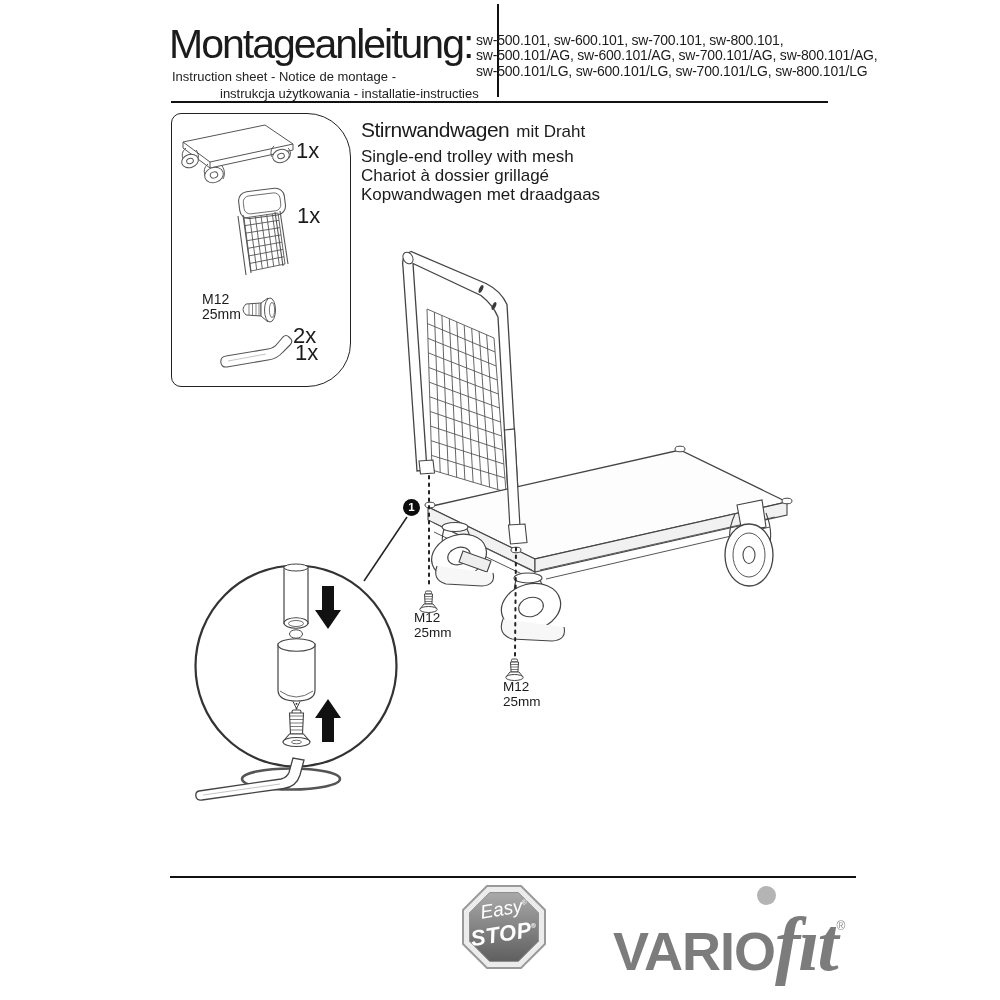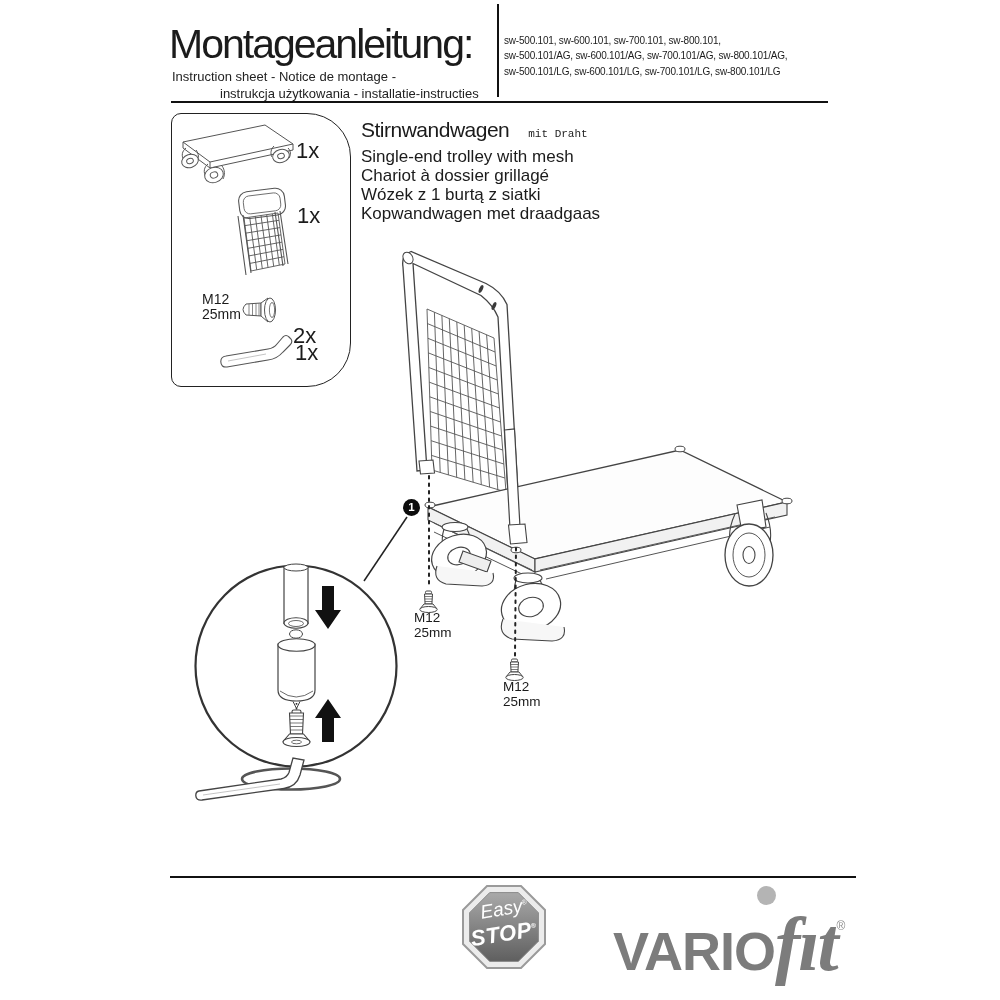--- a/index.html
+++ b/index.html
@@ -3,28 +3,28 @@
 <meta charset="utf-8">
 <style>
   html,body{margin:0;padding:0;}
   body{width:1000px;height:1000px;position:relative;background:#fff;
        font-family:"Liberation Sans",sans-serif;color:#1b1b1b;overflow:hidden;}
   .abs{position:absolute;}
   .doc-title{left:169px;top:21px;font-size:41px;letter-spacing:-2px;white-space:nowrap;}
   .doc-sub{left:172px;font-size:13px;color:#222;white-space:nowrap;}
   .vrule{left:497px;top:4px;width:2px;height:93px;background:#111;}
   .hrule{height:2px;background:#111;}
-  .codes{left:504px;top:33px;font-size:10px;line-height:15.4px;letter-spacing:-0.2px;white-space:nowrap;}
+  .codes{left:476px;top:33px;font-size:14px;line-height:15.4px;letter-spacing:-0.2px;white-space:nowrap;}
   .partsbox{left:171px;top:113px;width:178px;height:272px;border:1.6px solid #222;
             border-radius:10px 44px 44px 10px;background:transparent;}
   .qty{font-size:22px;letter-spacing:0;}
   .plabel{font-size:14px;line-height:15px;}
   .ptitle{left:361px;top:118px;white-space:nowrap;}
   .ptitle .big{font-size:21px;letter-spacing:-0.5px;}
-  .ptitle .small{font-size:11px;margin-left:19px;font-family:Liberation Mono, monospace;}
+  .ptitle .small{font-size:17px;margin-left:7px;}
   .ptrans{left:361px;top:147px;font-size:17px;line-height:19px;white-space:nowrap;}
   .m12{font-size:13.5px;line-height:14.5px;}
   .badge{left:403px;top:499px;width:17px;height:17px;border-radius:50%;background:#0d0d0d;
          color:#fff;font-size:11.5px;font-weight:bold;text-align:center;line-height:17px;}
   .easy-line{left:469px;top:898px;width:70px;text-align:center;color:#fff;font-style:italic;
              font-size:19px;transform:rotate(-9deg);white-space:nowrap;}
   .stop-line{left:465px;top:921px;width:78px;text-align:center;color:#fff;font-style:italic;
              font-weight:bold;font-size:22px;letter-spacing:0.5px;transform:rotate(-9deg);white-space:nowrap;}
   .regsup{font-size:7px;vertical-align:super;}
   .brand{left:581px;top:901px;white-space:nowrap;color:#7c7c7c;margin-left:32px;}
@@ -217,21 +217,20 @@
   <div>sw-500.101/AG, sw-600.101/AG, sw-700.101/AG, sw-800.101/AG,</div>
   <div>sw-500.101/LG, sw-600.101/LG, sw-700.101/LG, sw-800.101/LG</div>
 </div>
 
 <div class="abs ptitle">
   <span class="big">Stirnwandwagen</span><span class="small">mit Draht</span>
 </div>
 <div class="abs ptrans">
   <div>Single-end trolley with mesh</div>
   <div>Chariot à dossier grillagé</div>
-  <div>Wózek z 1 burtą z siatki</div>
   <div>Kopwandwagen met draadgaas</div>
 </div>
 
 <div class="abs qty" style="left:296px;top:138px;">1x</div>
 <div class="abs qty" style="left:297px;top:203px;">1x</div>
 <div class="abs qty" style="left:293px;top:288px;margin-top:35px;">2x</div>
 <div class="abs qty" style="left:295px;top:340px;">1x</div>
 <div class="abs plabel" style="left:202px;top:292px;">M12</div>
 <div class="abs plabel" style="left:202px;top:307px;">25mm</div>
 

